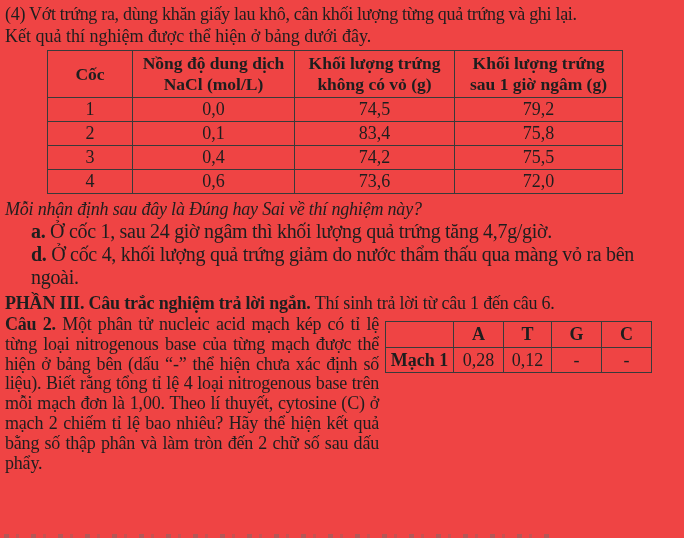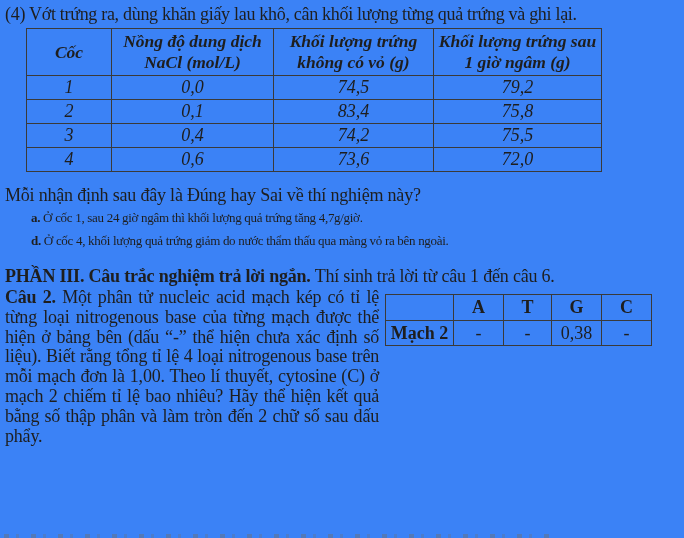--- a/index.html
+++ b/index.html
@@ -1,42 +1,42 @@
 <!DOCTYPE html>
 <html lang="vi"><head>
 <meta charset="utf-8">
 <style>
   html,body { margin:0; padding:0; background:#e8e8e8; }
   .page {
     position:relative;
     width:684px; height:538px;
     box-sizing:border-box;
-    background:#3b82f6;
+    background:#ef4444;
     color:#1e1e1e;
     font-family:"Liberation Serif", serif;
     font-size:18px;
     padding:3px 8px 0 5px;
     overflow:hidden;
   }
   p { margin:0; }
   .tight { letter-spacing:-0.3px; }
   .line { line-height:22px; }
 
   
-  .exp-table { border-collapse:collapse; margin:3px 0 2px 21px; table-layout:fixed;font-style:italic; }
+  .exp-table { border-collapse:collapse; margin:3px 0 2px 42px; table-layout:fixed; }
   .exp-table th, .exp-table td { border:1px solid #3a3a3a; text-align:center; vertical-align:middle; }
   .exp-table th { font-size:17.5px; line-height:21px; padding:2px 3px; font-weight:bold; }
   .exp-table td { font-size:18px; height:23px; padding:0 3px; }
 
   
-  .stmt-intro { line-height:22px; margin-top:12px; letter-spacing:-0.2px; }
-  .stmt { padding-left:26px; line-height:23px; font-size:13px; letter-spacing:-0.3px; }
+  .stmt-intro { line-height:22px; margin-top:4px; letter-spacing:-0.2px;font-style:italic; }
+  .stmt { padding-left:26px; line-height:23px; font-size:20px; letter-spacing:-0.3px; }
   .lbl { font-weight:bold; }
 
-  .heading { margin-top:13px; line-height:22px; letter-spacing:-0.2px; }
+  .heading { margin-top:3px; line-height:22px; letter-spacing:-0.2px; }
   .q1 { line-height:23px; text-align:justify; letter-spacing:-0.3px; }
 
   
   .q2row { display:flex; margin-top:1px; }
   .q2text { flex:0 0 374px; width:374px; line-height:19.8px; text-align:justify; letter-spacing:-0.2px; }
   .q2right { flex:1; }
   .base-table { border-collapse:collapse; margin:6px 24px 0 auto; table-layout:fixed; }
   .base-table th, .base-table td { border:1px solid #3a3a3a; text-align:center; vertical-align:middle; font-size:18px; }
   .base-table th { height:25px; font-weight:bold; padding:0 3px; }
   .base-table td { height:24px; padding:0 3px; }
@@ -49,20 +49,21 @@
       rgba(110,110,110,0.45) 0 5px, transparent 5px 12px,
       rgba(110,110,110,0.3) 12px 15px, transparent 15px 27px);
   }
 </style>
 </head>
 <body>
 
 <div class="page">
 
   <p class="line tight">(4) Vớt trứng ra, dùng khăn giấy lau khô, cân khối lượng từng quả trứng và ghi lại.</p>
+  <p class="line">Kết quả thí nghiệm được thể hiện ở bảng dưới đây.</p>
 
   <table class="exp-table">
     <colgroup>
       <col style="width:85px">
         <col style="width:162px">
         <col style="width:160px">
         <col style="width:168px">
     </colgroup>
     <thead>
       <tr>
@@ -123,24 +124,24 @@
           <tr>
             <th></th>
             <th>A</th>
             <th>T</th>
             <th>G</th>
             <th>C</th>
           </tr>
         </thead>
         <tbody>
           <tr>
-            <td class="rowlbl">Mạch 2</td>
+            <td class="rowlbl">Mạch 1</td>
+            <td>0,28</td>
+            <td>0,12</td>
             <td>-</td>
-            <td>-</td>
-            <td>0,38</td>
             <td>-</td>
           </tr>
         </tbody>
       </table>
     </div>
   </div>
 
   <div class="cutoff"></div>
 </div>
 

